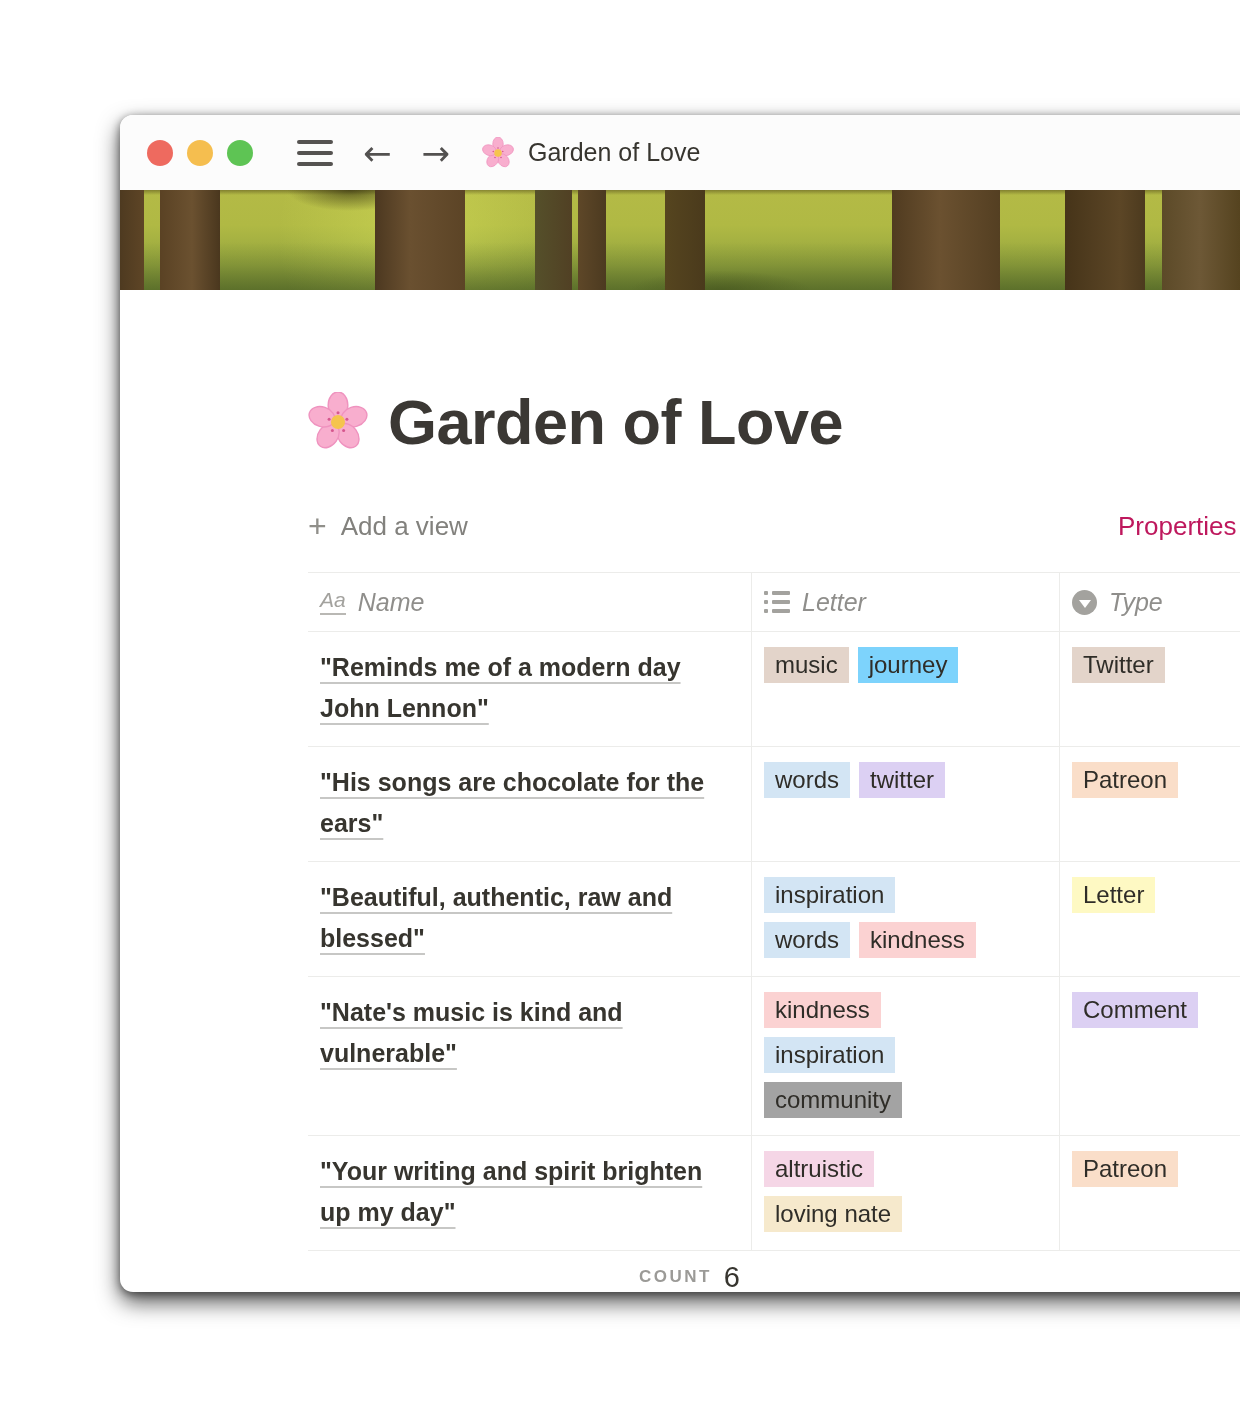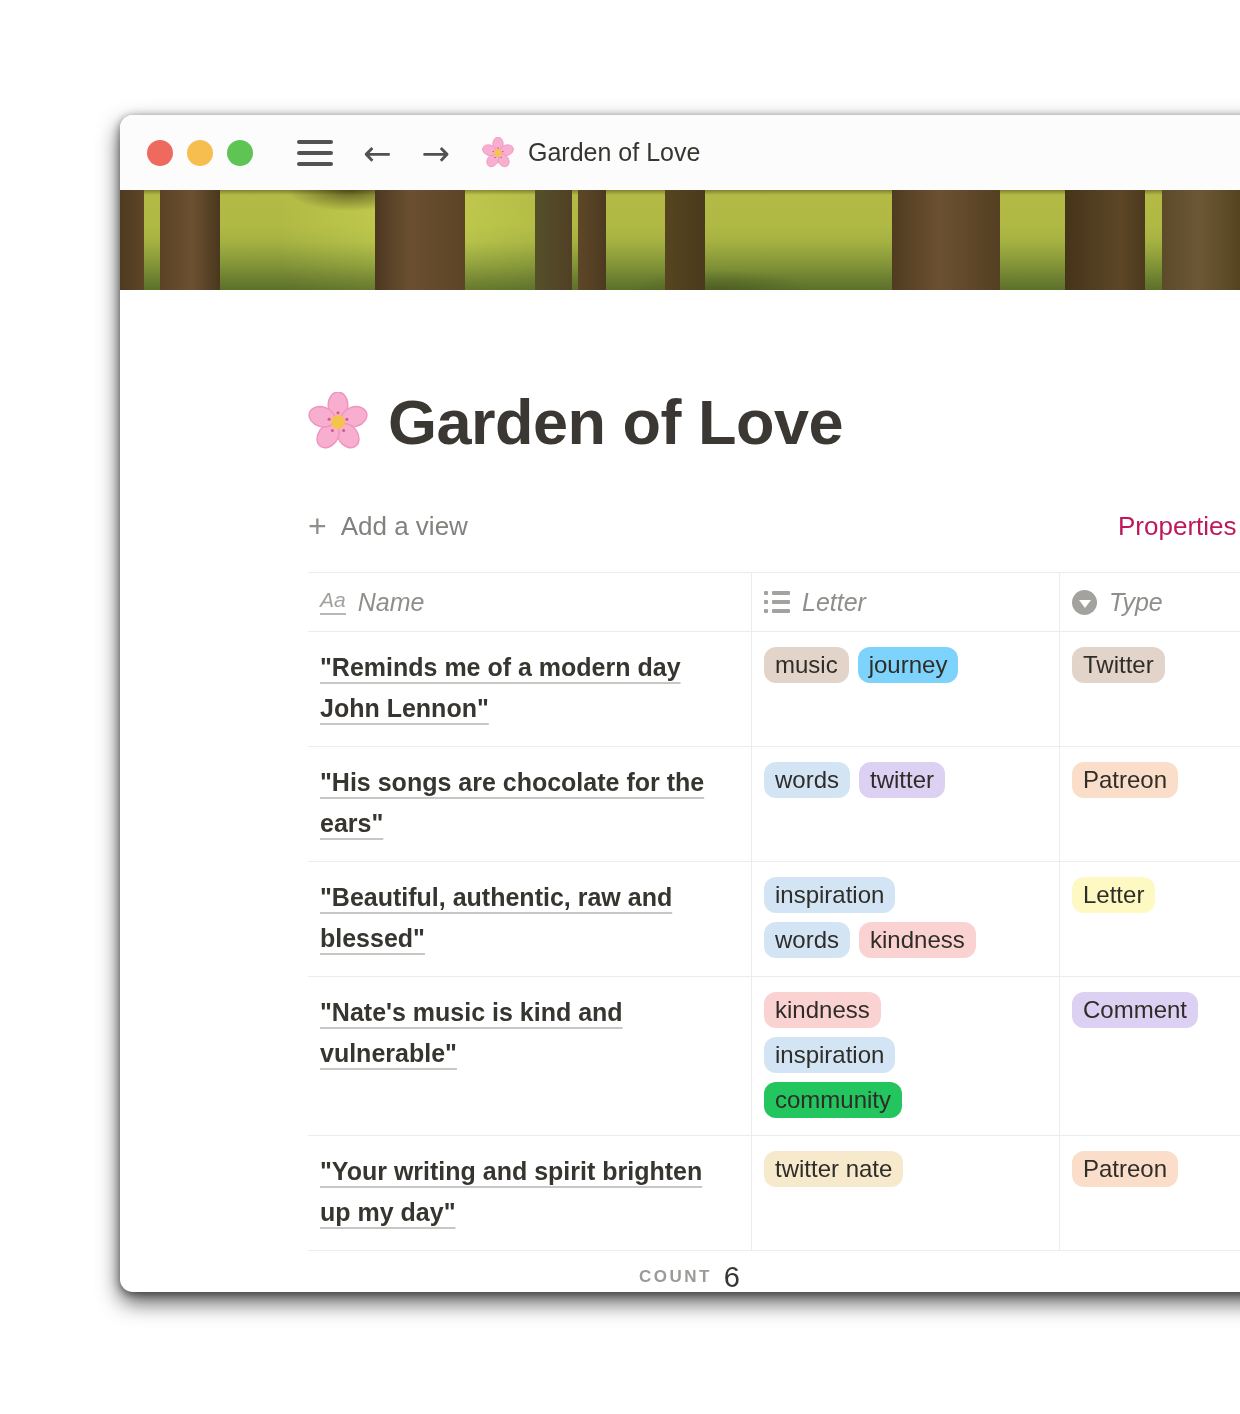--- a/index.html
+++ b/index.html
@@ -71,21 +71,21 @@
     border-left:6px solid transparent; border-right:6px solid transparent; border-top:8px solid #ffffff; }
 
   .tbody .trow { border-bottom:1px solid #ececea; }
   .td { padding:15px 12px 17px 12px; }
   .name-text { font-size:25px; font-weight:600; line-height:41px; color:#37352F;
     text-decoration:underline; text-decoration-color:rgba(55,53,47,0.28);
     text-decoration-thickness:1.5px; text-underline-offset:6px; }
   .td.name { padding-right:40px; cursor:pointer; }
   .tag-line { display:flex; gap:9px; margin-bottom:9px; }
   .tag-line:last-child { margin-bottom:0; }
-  .tag { display:inline-block; font-size:24px; line-height:30px; padding:3px 11px; border-radius:12px;
+  .tag { display:inline-block; font-size:24px; line-height:30px; padding:3px 11px; border-radius:0;
     color:#2f2d28; white-space:nowrap; }
 
   .tfoot { height:52px; display:grid; grid-template-columns:444px 308px 400px; }
   .count-cell { display:flex; align-items:center; justify-content:flex-end; gap:12px; padding-right:12px; cursor:pointer; }
   .count-label { font-size:17px; letter-spacing:2.5px; color:#9b9a97; font-weight:700; }
   .count-value { font-size:29px; color:#37352F; }
 </style>
 </head>
 <body>
 
@@ -213,30 +213,33 @@
           <div class="trow">
             <div class="td name"><span class="name-text">"Nate's music is kind and vulnerable"</span></div>
             <div class="td">
               <div class="tag-line">
                 <span class="tag" style="background: rgb(251, 210, 210);">kindness</span>
               </div>
               <div class="tag-line">
                 <span class="tag" style="background: rgb(211, 229, 244);">inspiration</span>
               </div>
               <div class="tag-line">
-                <span class="tag" style="background: #22c55e;">community</span>
+                <span class="tag" style="background: #a3a3a3;">community</span>
               </div>
             </div>
             <div class="td"><span class="tag" style="background: rgb(220, 208, 243);">Comment</span></div>
           </div>
           <div class="trow">
             <div class="td name"><span class="name-text">"Your writing and spirit brighten up my day"</span></div>
             <div class="td">
               <div class="tag-line">
-                <span class="tag" style="background: rgb(246, 233, 204);">twitter nate</span>
+                <span class="tag" style="background: rgb(245, 214, 230);">altruistic</span>
+              </div>
+              <div class="tag-line">
+                <span class="tag" style="background: rgb(246, 233, 204);">loving nate</span>
               </div>
             </div>
             <div class="td"><span class="tag" style="background: rgb(250, 222, 201);">Patreon</span></div>
           </div>
         </div>
 
       <div class="tfoot">
         <div class="count-cell">
           <span class="count-label">COUNT</span>
           <span class="count-value">6</span>

